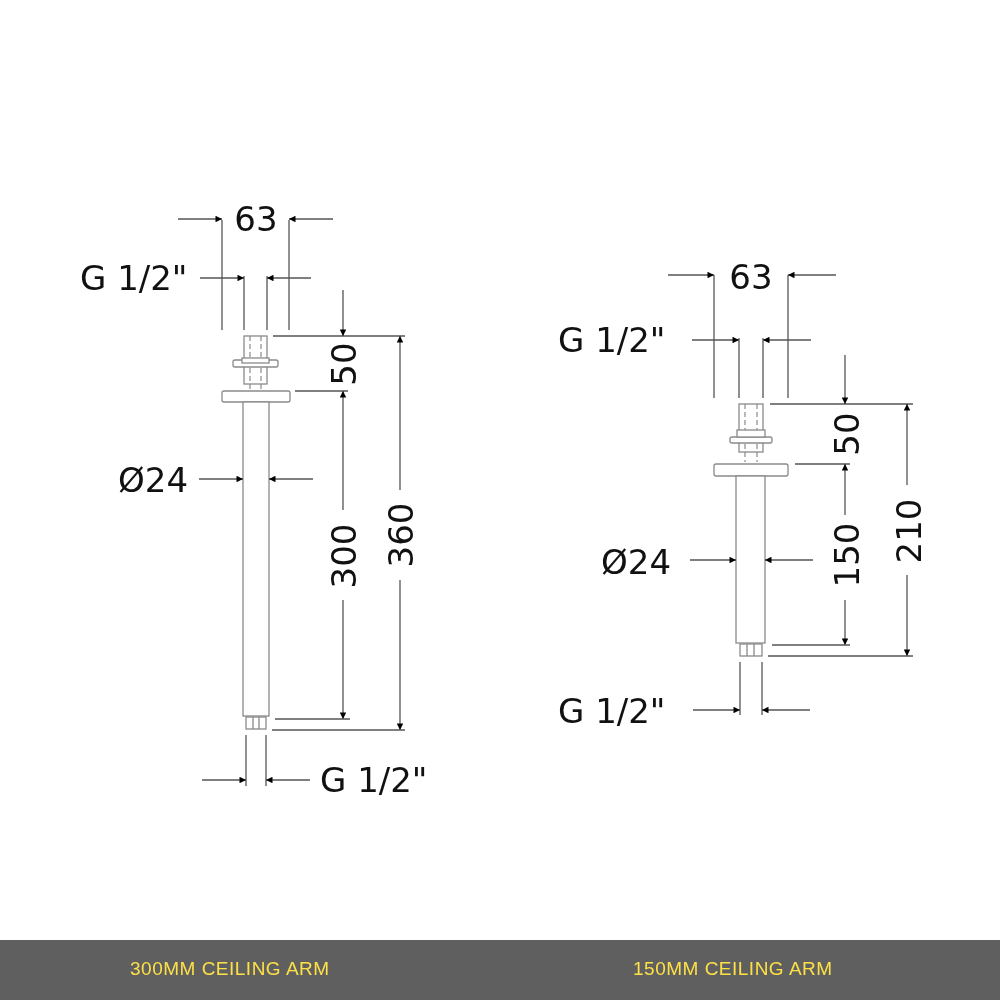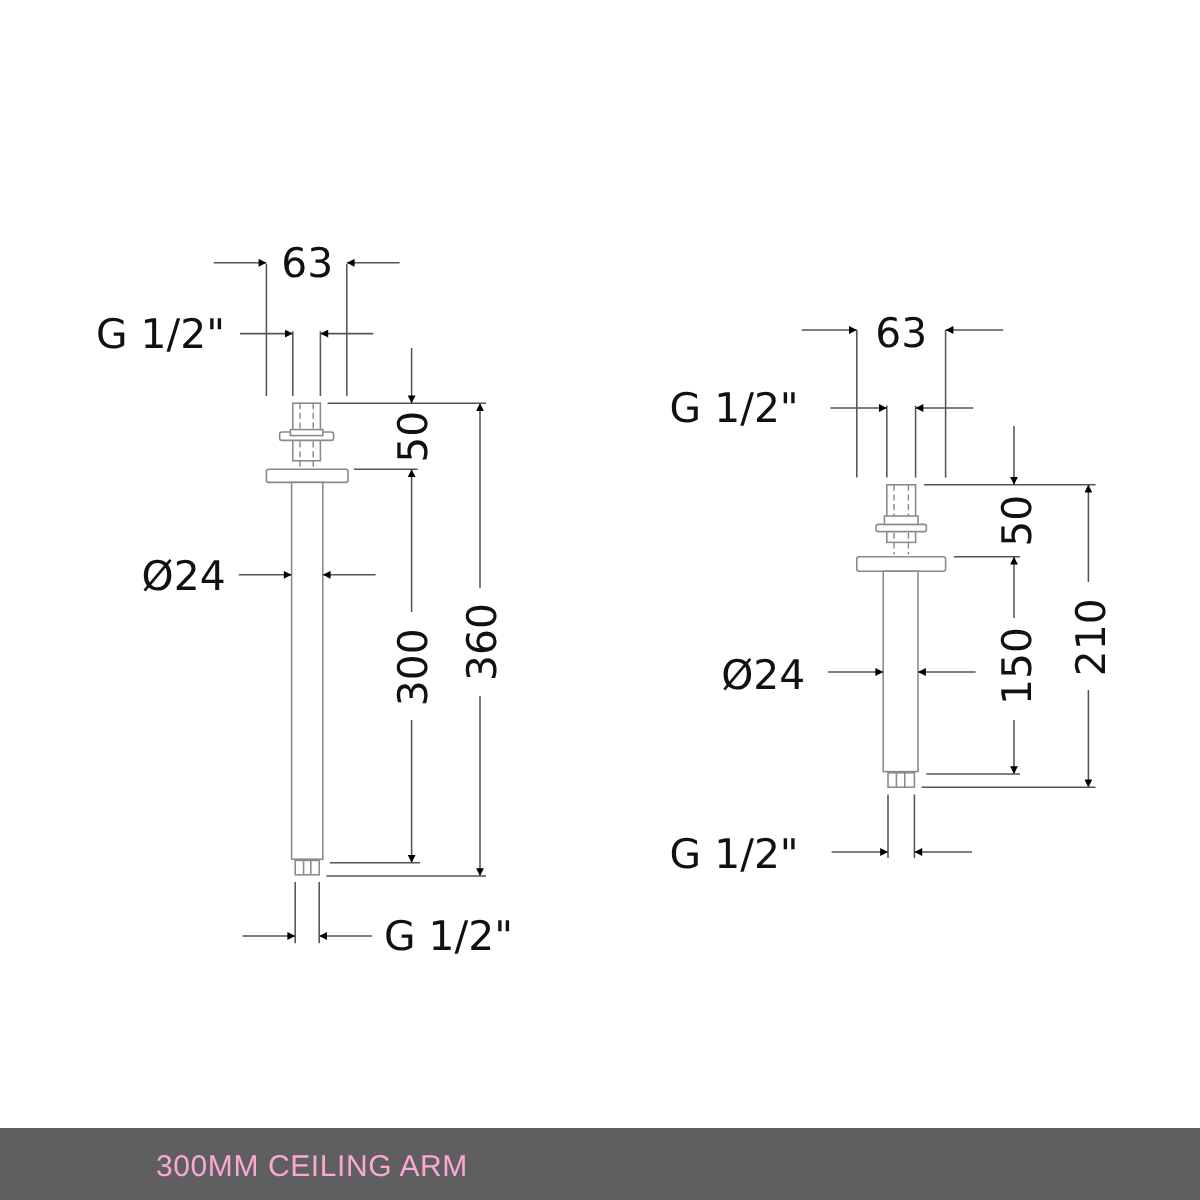--- a/index.html
+++ b/index.html
@@ -5,22 +5,22 @@
     html, body { margin: 0; padding: 0; background: #ffffff; }
     body { width: 1000px; height: 1000px; position: relative; overflow: hidden;
            font-family: "DejaVu Sans", sans-serif; }
     svg.drawing { position: absolute; left: 0; top: 0; }
     .dim-text { font-family: "DejaVu Sans", sans-serif; font-size: 34px; fill: #111111; }
     .part { fill: #ffffff; stroke: #8a8a8a; stroke-width: 1.3; }
     .hidden-line { stroke: #8a8a8a; stroke-width: 1.2; stroke-dasharray: 5 3; fill: none; }
     .dim { stroke: #555555; stroke-width: 1.3; fill: none; }
     .footer { position: absolute; left: 0; top: 940px; width: 1000px; height: 60px;
               background: #5f5f5f; display: flex; align-items: center; }
-    .footer-label { position: absolute; color: #f9a8d4; font-family: "Liberation Sans", sans-serif;
-                    font-size: 25px; letter-spacing: 0.5px; top: 18px; }
+    .footer-label { position: absolute; color: #fde047; font-family: "Liberation Sans", sans-serif;
+                    font-size: 19px; letter-spacing: 0.5px; top: 18px; }
   </style>
 </head>
 <body>
 
 <svg class="drawing" width="1000" height="940" viewBox="0 0 1000 940">
   <defs>
     <marker id="arr" viewBox="0 0 10 10" refX="10" refY="5" markerWidth="7" markerHeight="5" orient="auto-start-reverse">
       <path d="M0,0 L10,5 L0,10 z" fill="#000"></path>
     </marker>
   </defs>
@@ -129,13 +129,14 @@
     <line class="dim" x1="740" y1="662" x2="740" y2="715"></line>
     <line class="dim" x1="762" y1="662" x2="762" y2="715"></line>
     <line class="dim" x1="693" y1="710" x2="740" y2="710" marker-end="url(#arr)"></line>
     <line class="dim" x1="810" y1="710" x2="762" y2="710" marker-end="url(#arr)"></line>
     <text class="dim-text" x="558" y="723">G 1/2"</text>
   </g>
 </svg>
 
 <div class="footer">
   <span class="footer-label" style="left:130px;">300MM CEILING ARM</span>
+  <span class="footer-label" style="left:633px;">150MM CEILING ARM</span>
 </div>
 
 </body></html>

